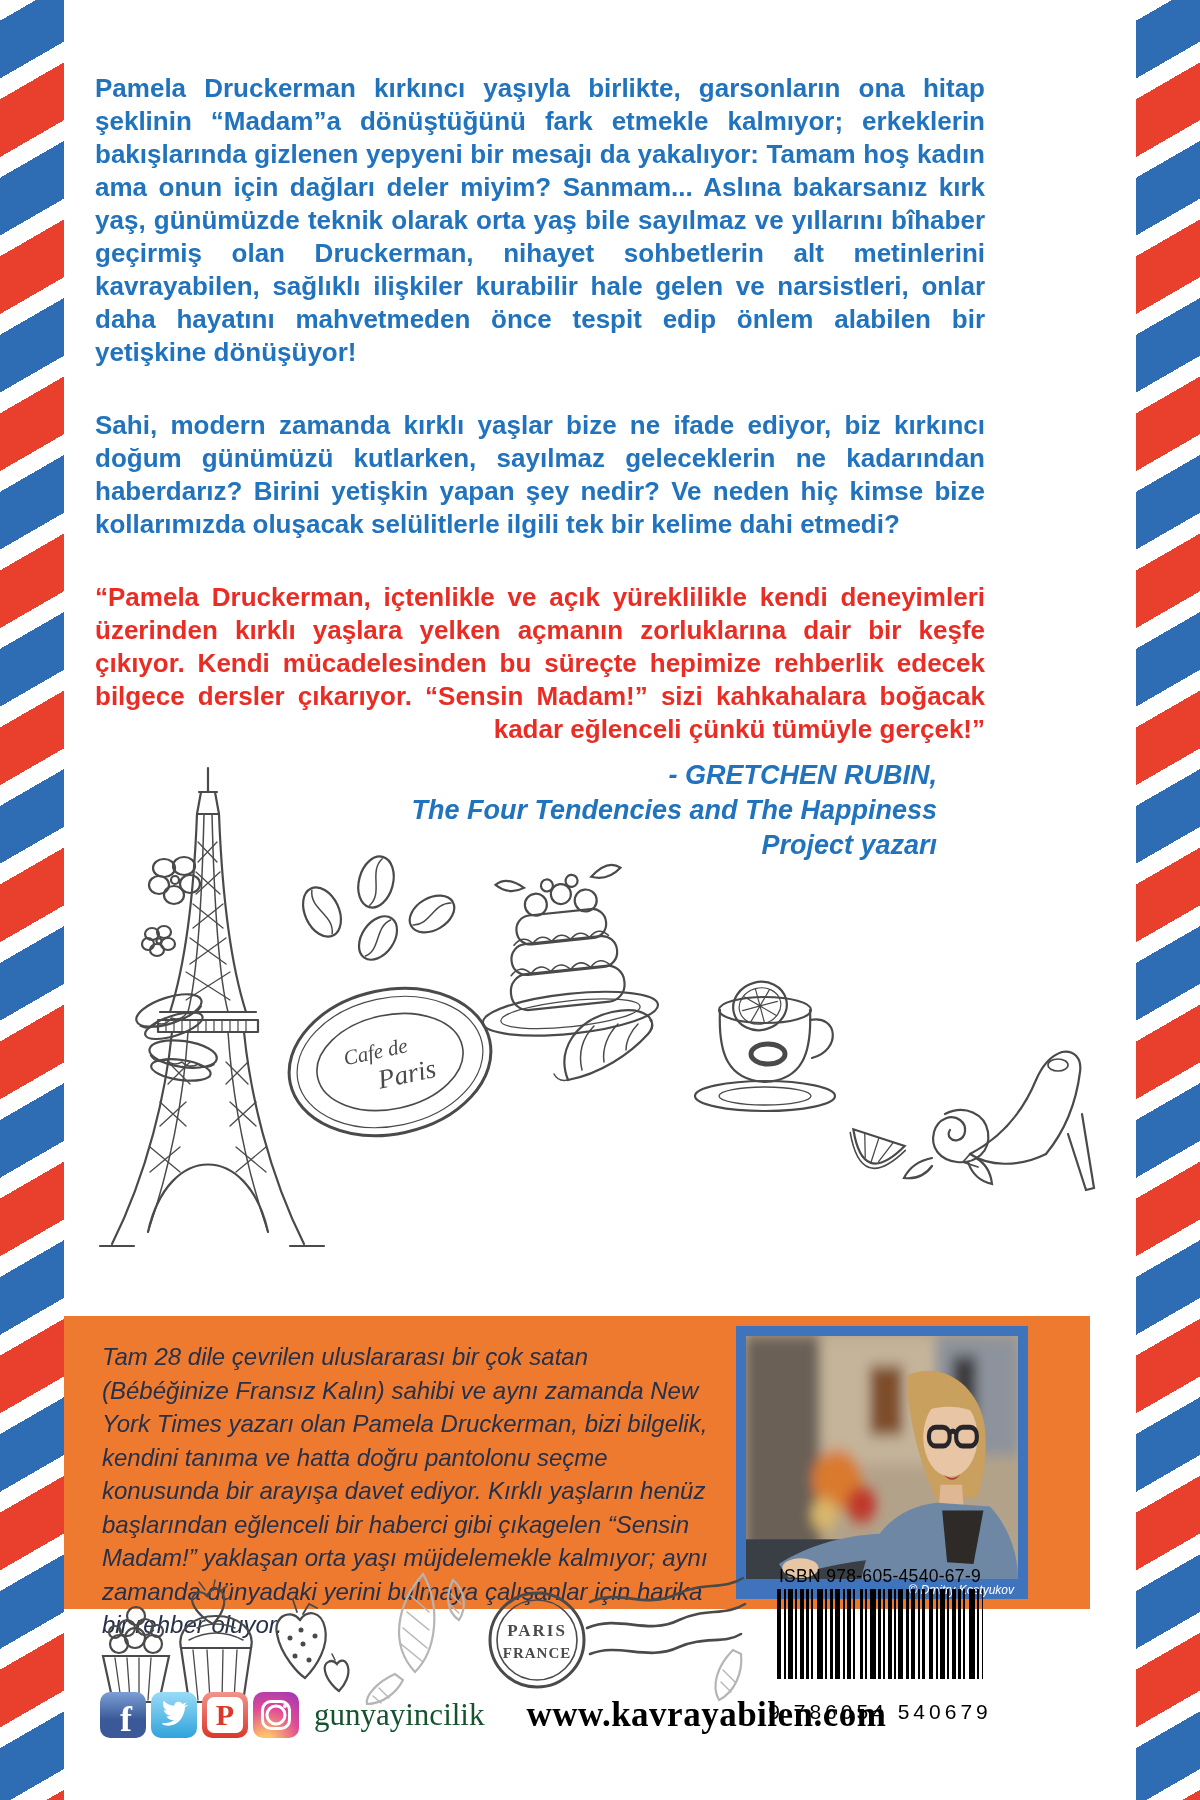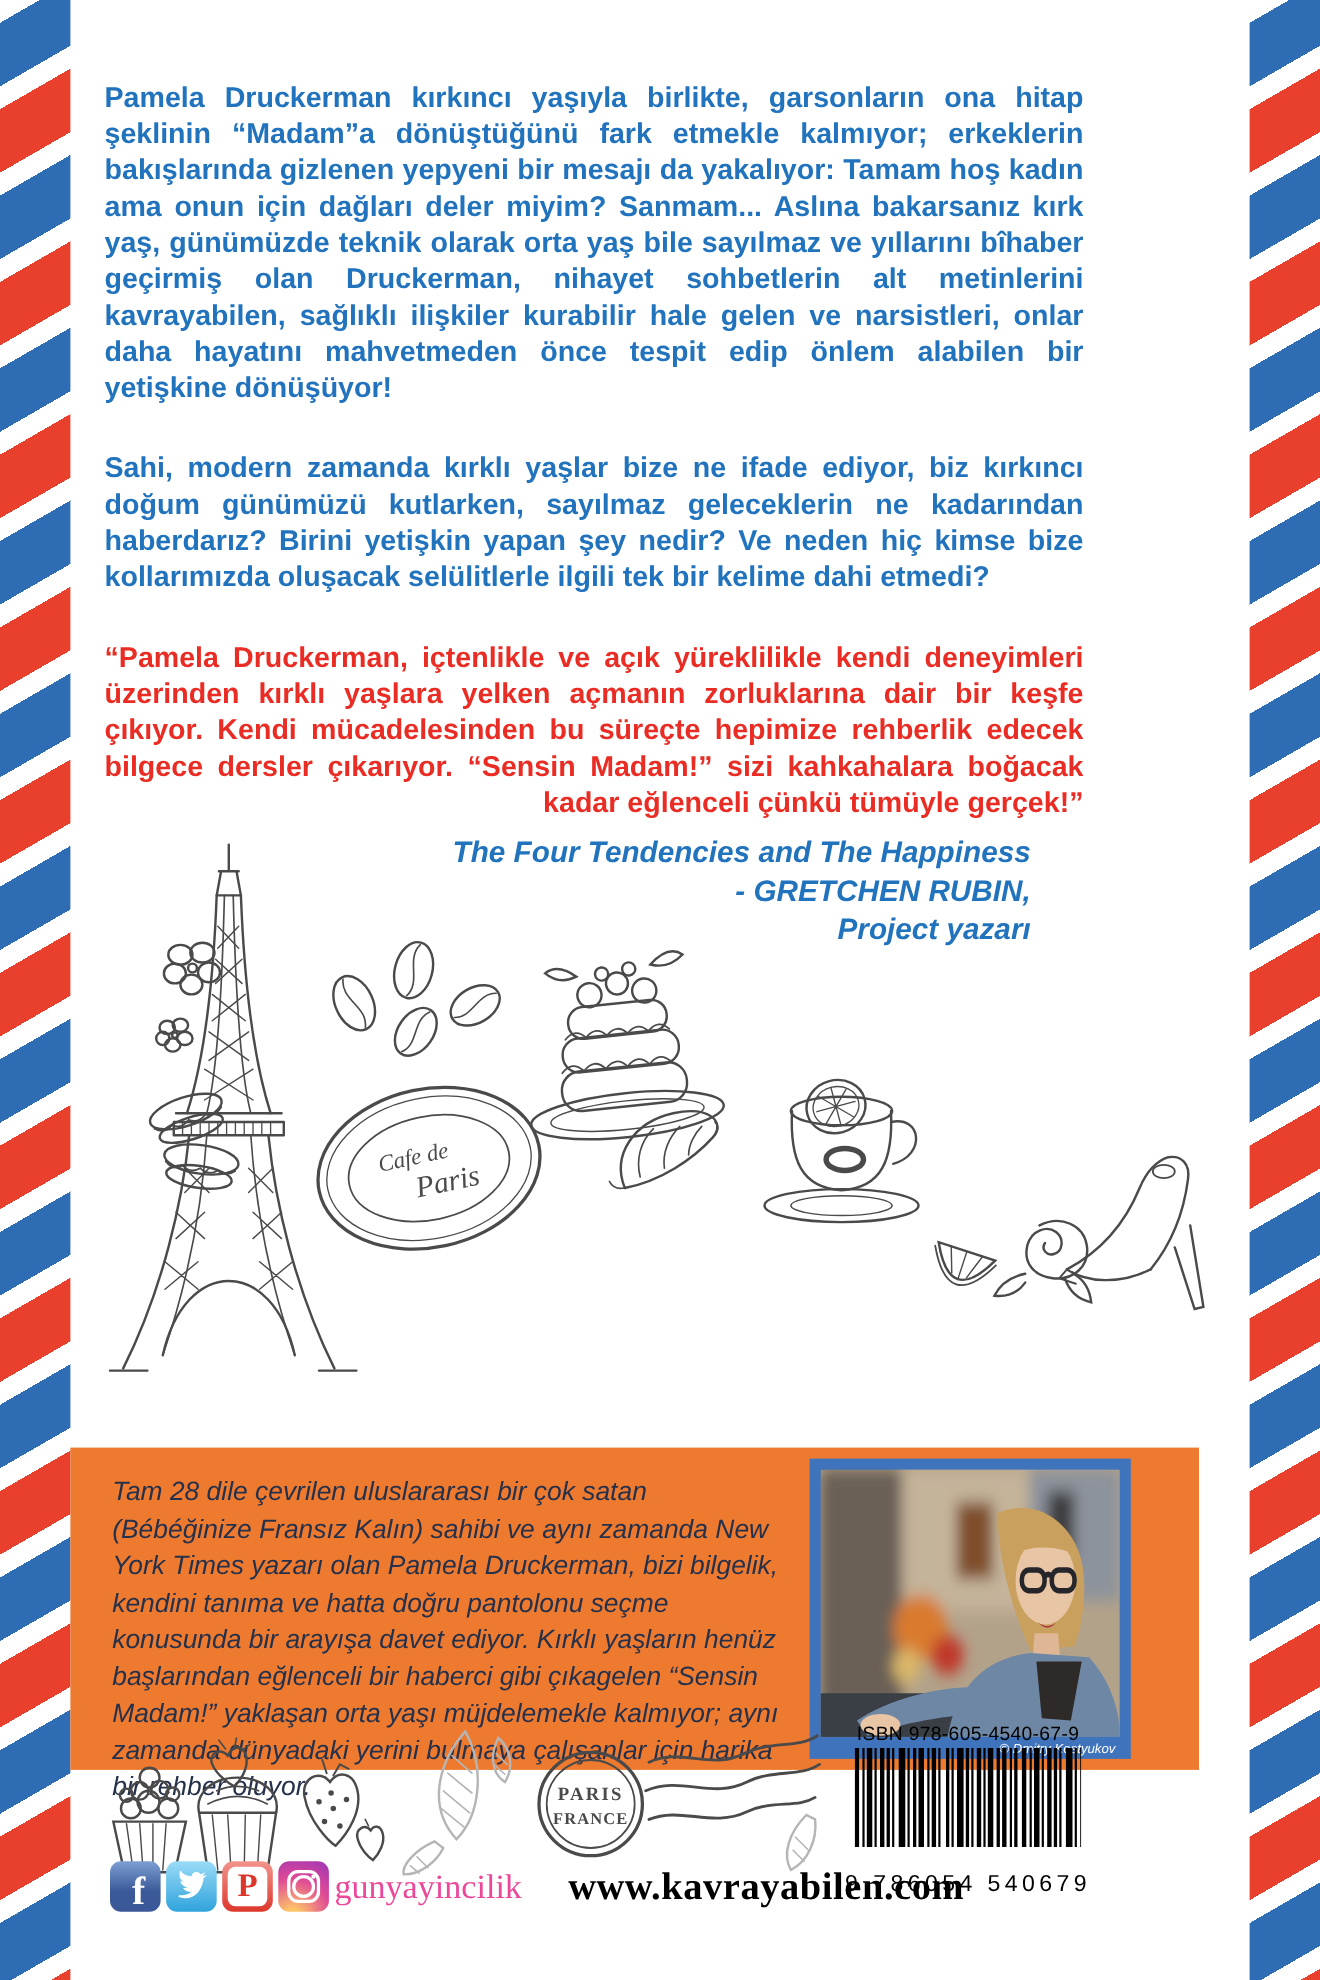--- a/index.html
+++ b/index.html
@@ -44,38 +44,38 @@
   .sicon.fb span{position:relative;top:4px;left:3px;}
   .sicon.tw{background:linear-gradient(180deg,#9adbf7,#2fa3dc);}
   .sicon.pin{background:linear-gradient(180deg,#f2948c,#dc372b);}
   .pin-inner{width:36px;height:36px;background:#fff;border-radius:7px;display:flex;align-items:center;
              justify-content:center;color:#dc372b;font-family:"Liberation Serif",serif;font-weight:700;font-size:30px;}
   .sicon.ig{background:radial-gradient(circle at 28% 110%,#fdc468 12%,#df4996 58%,#9b36b7 100%);}
   .ig-cam{position:absolute;inset:8px;border:3px solid #fff;border-radius:10px;}
   .ig-lens{position:absolute;width:15px;height:15px;border:3px solid #fff;border-radius:50%;
            left:50%;top:50%;transform:translate(-50%,-50%);}
   .ig-dot{position:absolute;width:4px;height:4px;background:#fff;border-radius:50%;top:12px;right:12px;}
-  .publisher{font-family:"Liberation Serif",serif;font-size:31px;color:#ec4899;}
+  .publisher{font-family:"Liberation Serif",serif;font-size:31px;color:#14532d;margin-left:10px;}
   .website{font-family:"Liberation Serif",serif;font-weight:700;font-size:35px;color:#000;margin-left:42px;letter-spacing:0.5px;}
 </style>
 </head>
 <body>
 
 <div class="cover">
 
   <div class="stripe left"></div>
   <div class="stripe right"></div>
 
   <div class="copy">
     <p class="p-blue">Pamela Druckerman kırkıncı yaşıyla birlikte, garsonların ona hitap şeklinin “Madam”a dönüştüğünü fark etmekle kalmıyor; erkeklerin bakışlarında gizlenen yepyeni bir mesajı da yakalıyor: Tamam hoş kadın ama onun için dağları deler miyim? Sanmam... Aslına bakarsanız kırk yaş, günümüzde teknik olarak orta yaş bile sayılmaz ve yıllarını bîhaber geçirmiş olan Druckerman, nihayet sohbetlerin alt metinlerini kavrayabilen, sağlıklı ilişkiler kurabilir hale gelen ve narsistleri, onlar daha hayatını mahvetmeden önce tespit edip önlem alabilen bir yetişkine dönüşüyor!</p>
     <p class="p-blue">Sahi, modern zamanda kırklı yaşlar bize ne ifade ediyor, biz kırkıncı doğum günümüzü kutlarken, sayılmaz geleceklerin ne kadarından haberdarız? Birini yetişkin yapan şey nedir? Ve neden hiç kimse bize kollarımızda oluşacak selülitlerle ilgili tek bir kelime dahi etmedi?</p>
     <p class="p-red">“Pamela Druckerman, içtenlikle ve açık yüreklilikle kendi deneyimleri üzerinden kırklı yaşlara yelken açmanın zorluklarına dair bir keşfe çıkıyor. Kendi mücadelesinden bu süreçte hepimize rehberlik edecek bilgece dersler çıkarıyor. “Sensin Madam!” sizi kahkahalara boğacak kadar eğlenceli çünkü tümüyle gerçek!”</p>
     <div class="attribution">
+      <div>- GRETCHEN RUBIN,</div>
       <div>The Four Tendencies and The Happiness</div>
-      <div>- GRETCHEN RUBIN,</div>
       <div>Project yazarı</div>
     </div>
   </div>
 
   <svg class="doodles-mid" viewBox="0 0 1080 492">
     <g stroke="#4a4a4a" stroke-width="2.2" fill="none" stroke-linecap="round">
 
       <g>
         <ellipse cx="104" cy="106" rx="11" ry="9"></ellipse>
           <ellipse cx="124" cy="104" rx="11" ry="9"></ellipse>

